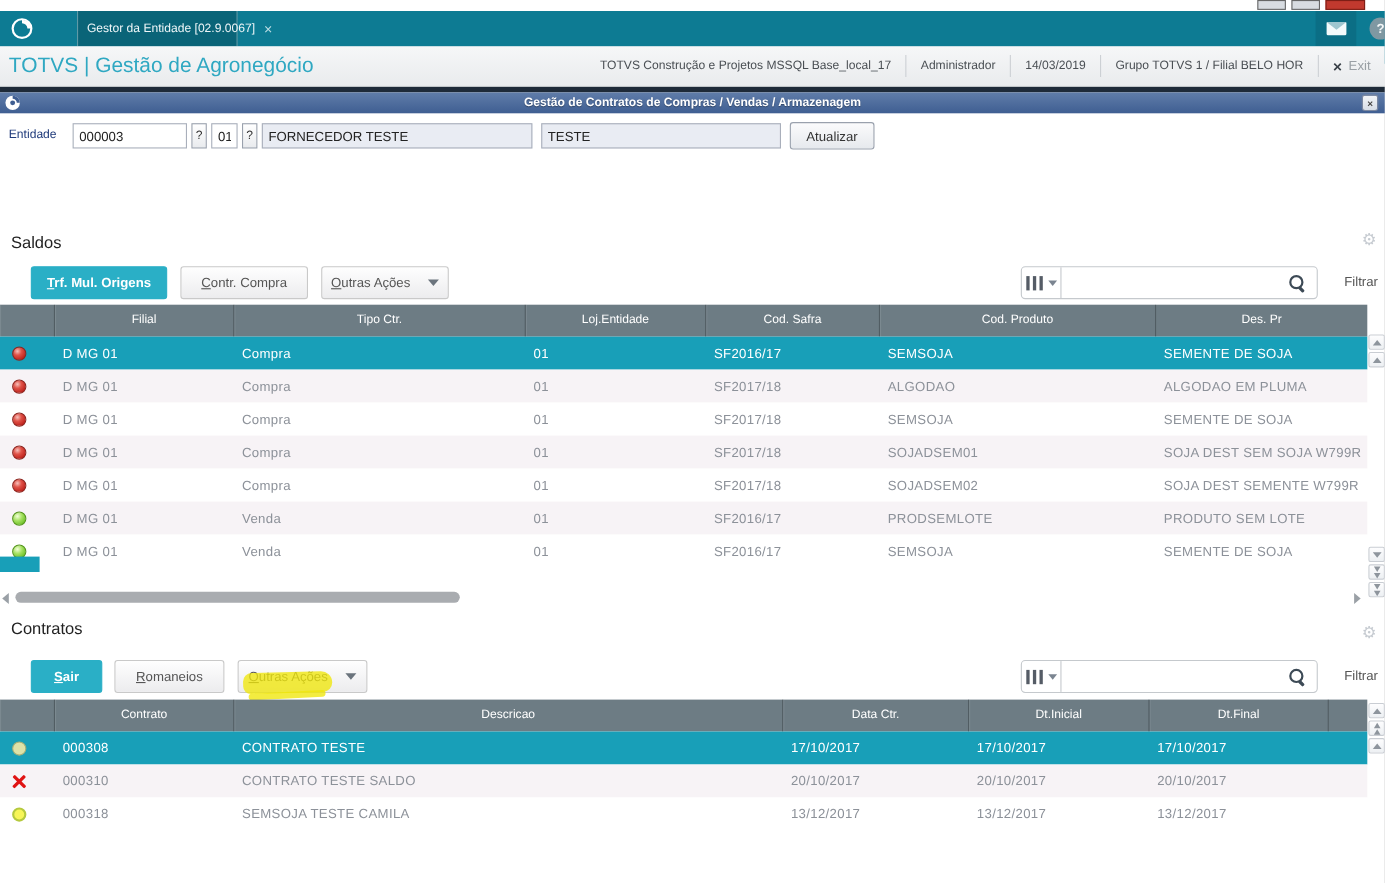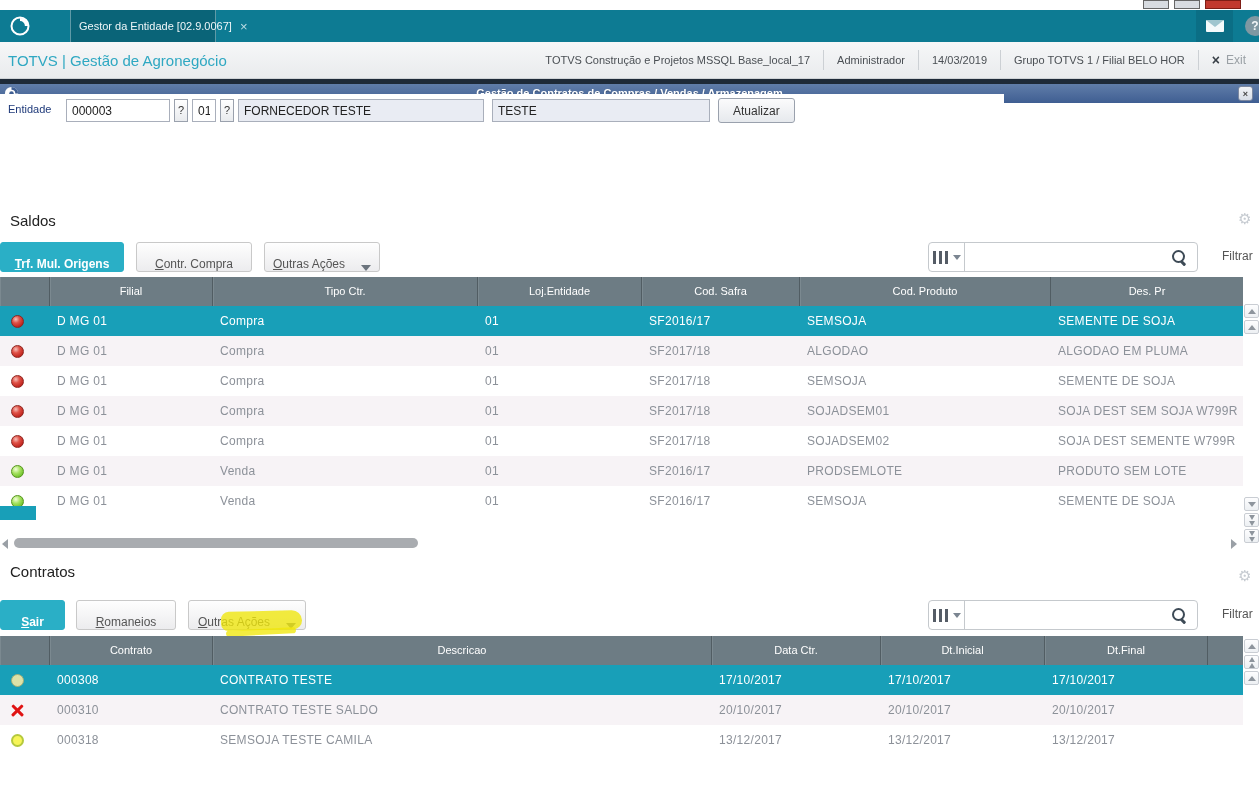--- a/index.html
+++ b/index.html
@@ -34,21 +34,21 @@
   .mail-flap { position:absolute; left:0; top:0; width:0; height:0; border-left:9px solid transparent;
                border-right:9px solid transparent; border-top:7px solid #9fc6cf; }
   .help-bubble { position:absolute; left:1245px; top:6px; width:20px; height:20px; border-radius:50%;
                  background:#7f98a2; color:#f2f6f7; font-size:12px; font-weight:bold;
                  display:flex; align-items:center; justify-content:center; }
 
   
   .appheader { position:absolute; left:0; top:42px; width:1259px; height:37px;
                background:linear-gradient(#f6f7f8,#e9ebed); border-bottom:1px solid #cfd3d6;
                display:flex; align-items:center; }
-  .brand { margin-left:8px; font-size:15px; color:#2fa8c2; white-space:nowrap; }
+  .brand { margin-left:8px; font-size:19px; color:#2fa8c2; white-space:nowrap; }
   .env-items { margin-left:auto; display:flex; align-items:center; height:100%; }
   .env-item { font-size:11px; color:#4a4f54; padding:0 13px; border-left:1px solid #ccd0d4;
               height:20px; display:flex; align-items:center; white-space:nowrap; }
   .env-item:first-child { border-left:none; }
   .exit-item { gap:6px; cursor:pointer; }
   .exit-x { font-size:14px; font-weight:bold; color:#3a4148; line-height:1; }
   .exit-label { color:#9aa0a5; font-size:12px; }
 
   .darkband { position:absolute; left:0; top:79px; width:1259px; height:5px; background:#1e2a38; }
 
@@ -56,38 +56,38 @@
   .panelbar { position:absolute; left:0; top:84px; width:1259px; height:19px;
               background:linear-gradient(#607da9,#3f5e92); }
   .panel-logo { position:absolute; left:4px; top:2px; }
   .panel-title { position:absolute; left:0; right:0; top:0; height:19px; line-height:19px; text-align:center;
                  color:#fff; font-size:11px; font-weight:bold; text-shadow:0 1px 1px rgba(0,0,0,.35); }
   .panel-close { position:absolute; right:6px; top:2px; width:15px; height:15px; border-radius:3px;
                  background:linear-gradient(#f2f4f7,#d7dde6); border:1px solid #7c88a0;
                  font-size:9px; font-weight:bold; color:#444; display:flex; align-items:center; justify-content:center; cursor:pointer; }
 
   
-  .formrow { position:absolute; left:0; top:94px; width:1004px; height:30px; background:#fff;padding-left:44px; }
+  .formrow { position:absolute; left:0; top:107px; width:1004px; height:30px; background:#fff;padding-left:44px; }
   .form-label { position:absolute; left:8px; top:9px; font-size:11px; color:#1f3a7a; }
   .inp { position:absolute; border:1px solid #a9afbb; height:23px; top:5px; font-family:"Liberation Sans",sans-serif;
          font-size:12px; padding:0 5px; background:#fff; color:#222; }
   .inp.ro { background:#e9ecf3; }
   .qbtn { position:absolute; top:5px; width:14px; height:23px; border:1px solid #9aa1ad;
           background:linear-gradient(#ffffff,#e9ebee); font-size:11px; color:#333; text-align:center;
           line-height:21px; cursor:pointer; }
   .updbtn { position:absolute; left:718px; top:4px; height:25px; padding:0 14px; border:1px solid #9aa1ad;
             border-radius:3px; background:linear-gradient(#fbfbfc,#e6e9ed); font-size:12px; color:#333; cursor:pointer; }
 
   
   .section { position:absolute; left:0; width:1259px; }
   .sec-title { position:absolute; left:10px; font-size:15px; color:#222; }
   .gear { position:absolute; left:1238px; font-size:15px; color:#c6cbd1; cursor:pointer; line-height:1; }
 
   .btn, .btn-primary { position:absolute; height:30px; border-radius:3px; font-size:12px;
-          display:flex; align-items:flex-end; justify-content:center; cursor:pointer; }
+          display:flex; align-items:center; justify-content:center; cursor:pointer;margin-left:28px; }
   .btn { background:linear-gradient(#fefefe,#ececee); border:1px solid #c9c9c9; color:#555; }
   .btn-primary { background:#2aafc6; border:1px solid #2aafc6; color:#fff; font-weight:bold; }
   .btn .lbl, .btn-primary .lbl { display:block; }
   .btn .lbl::first-letter, .btn-primary .lbl::first-letter { text-decoration:underline; }
   .btn .dd-arrow { width:0; height:0; border-left:5px solid transparent; border-right:5px solid transparent;
                    border-top:6px solid #6b747d; margin-left:16px; }
 
   .searchbox { position:absolute; left:928px; width:270px; height:30px; border:1px solid #c5c9cd;
                border-radius:4px; background:#fff; display:flex; align-items:stretch; }
   .colsel { width:36px; border-right:1px solid #c5c9cd; display:flex; align-items:center; justify-content:center; gap:3px; cursor:pointer; }

